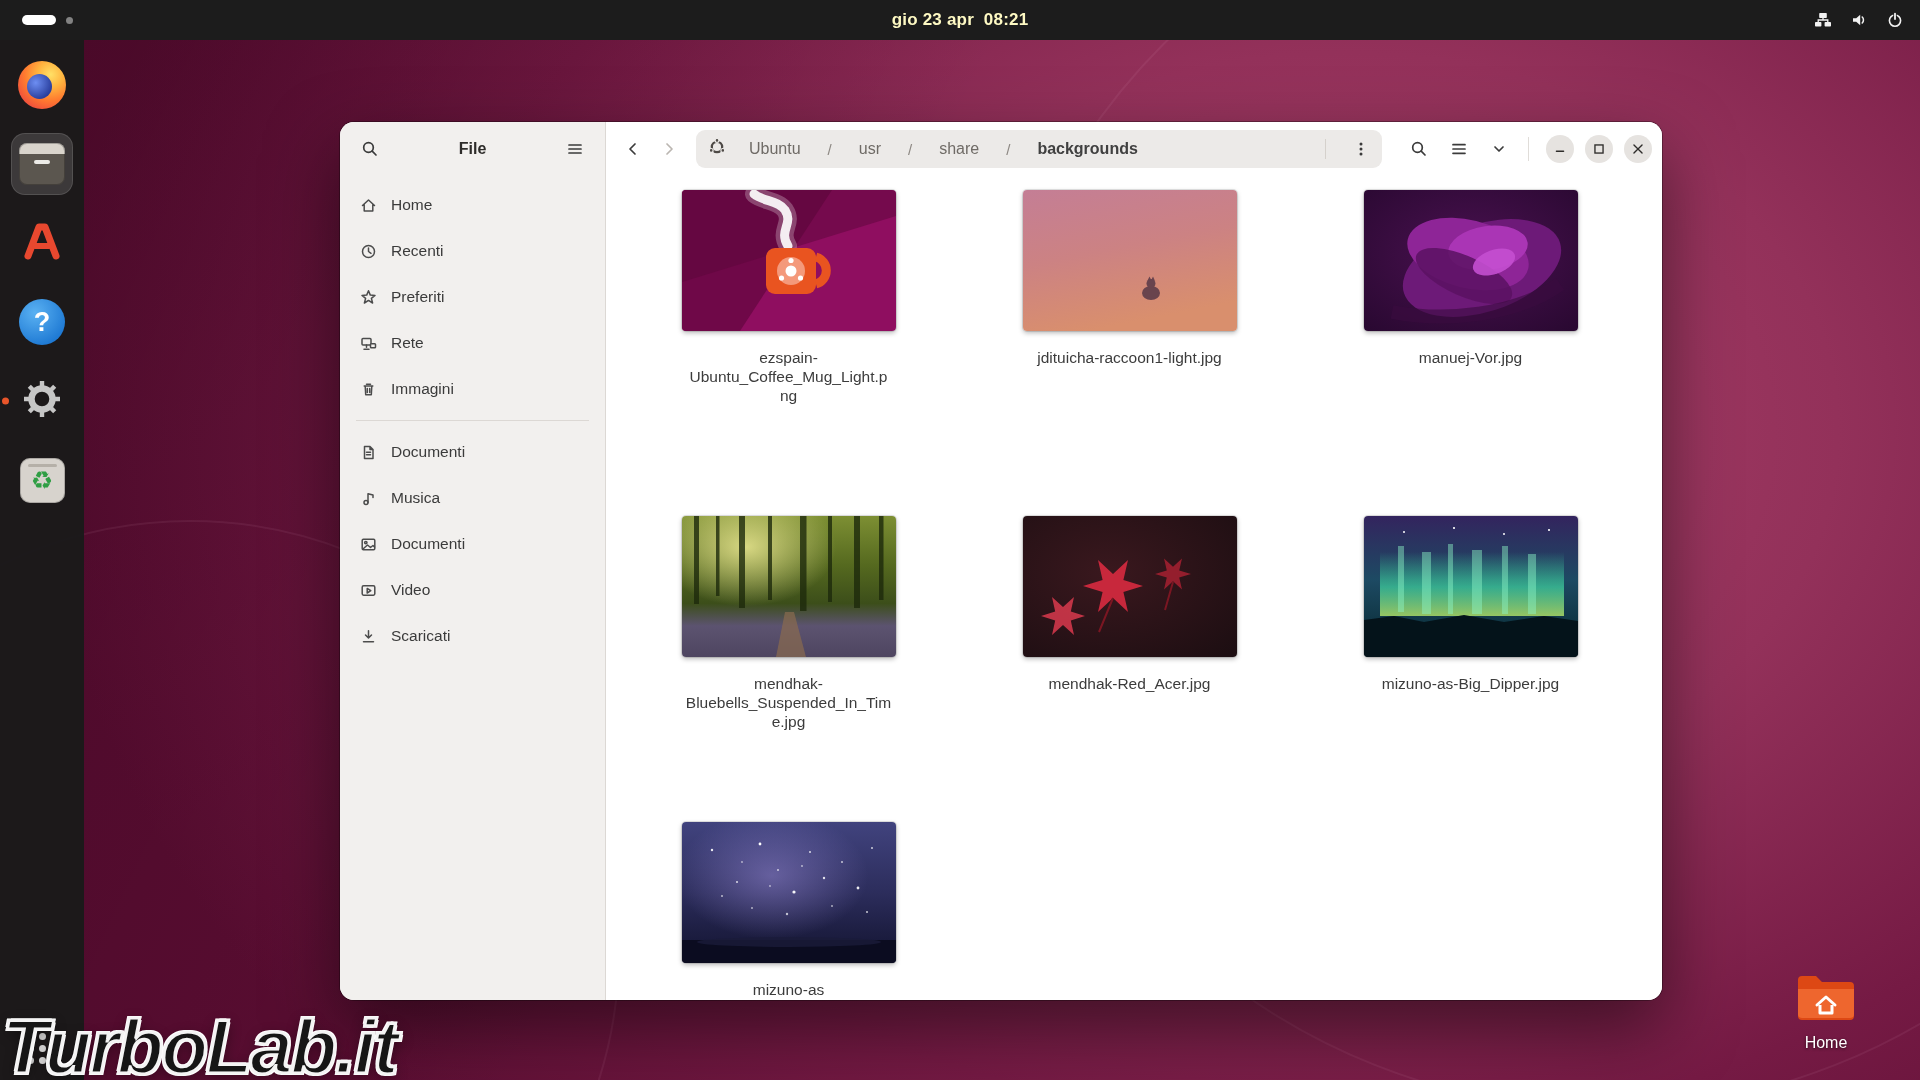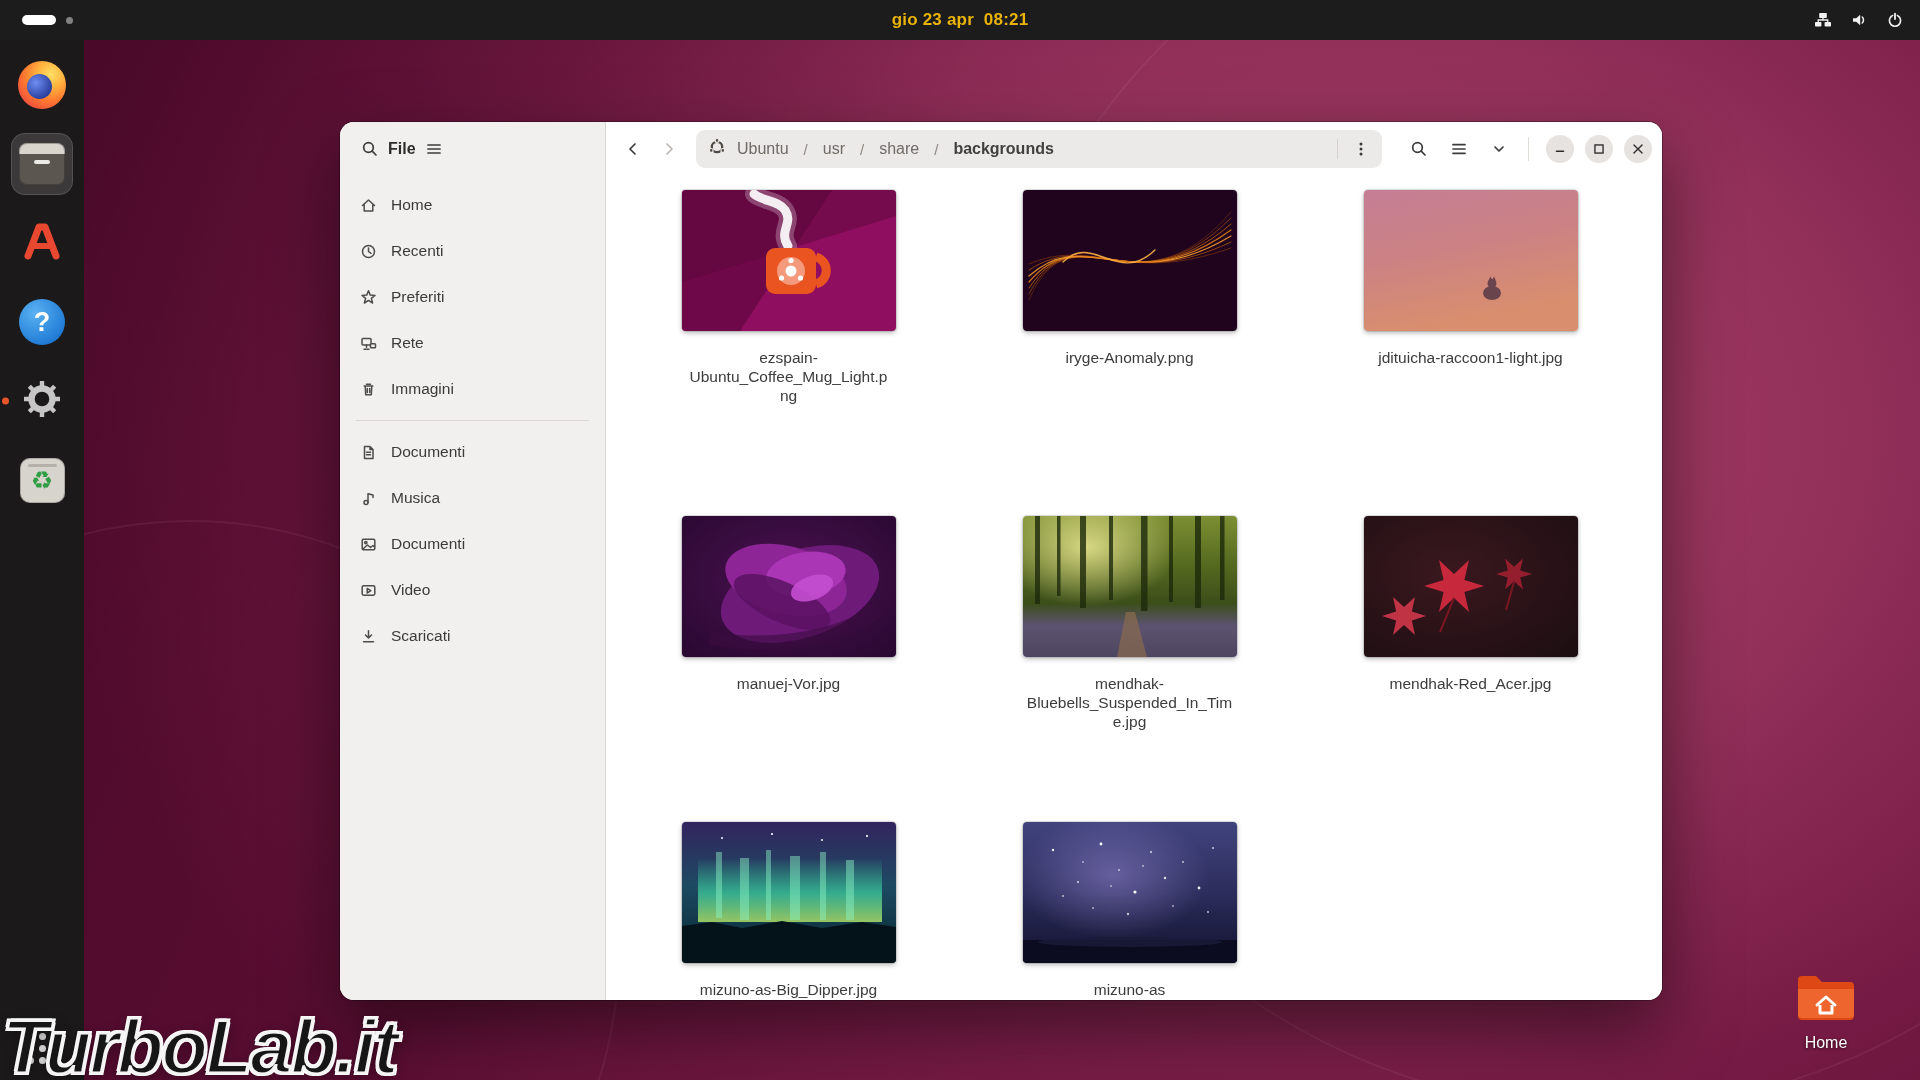--- a/index.html
+++ b/index.html
@@ -9,21 +9,21 @@
     background:
       linear-gradient(115deg, rgba(40,0,22,.38) 0%, rgba(40,0,22,0) 42%),
       radial-gradient(1300px 1000px at 70% 40%, #aa4069 0%, #93315a 38%, #751a44 70%, #5c0e33 100%);
   }
   .bg-circle { position:absolute; border-radius:50%; border:2px solid rgba(255,195,220,.07); }
   .c1 { width:1250px; height:1250px; left:980px; top:-140px; }
   .c2 { width:860px; height:860px; left:-240px; top:520px; }
 
   
   .topbar { position:absolute; top:0; left:0; right:0; height:40px; background:#1c1c1c;
-    display:flex; align-items:center; z-index:40; color:#eab308; }
+    display:flex; align-items:center; z-index:40; color:#fef9c3; }
   .tb-left { display:flex; align-items:center; gap:10px; padding-left:22px; }
   .ws-pill { width:34px; height:10px; border-radius:6px; background:#fff; display:inline-block; }
   .ws-dot { width:7px; height:7px; border-radius:50%; background:rgba(255,255,255,.45); display:inline-block; }
   .tb-clock { position:absolute; left:50%; transform:translateX(-50%); font-size:17px; font-weight:700;
     white-space:pre; letter-spacing:.2px; }
   .tb-right { margin-left:auto; display:flex; align-items:center; gap:18px; padding-right:16px; }
   .tb-ico { width:18px; height:18px; display:flex; align-items:center; justify-content:center; }
 
   
   .dock { position:absolute; top:40px; left:0; bottom:0; width:84px;
@@ -65,40 +65,40 @@
     display:flex; flex-direction:column; align-items:center; gap:6px; }
   .desk-home .lbl { color:#fff; font-size:16px; text-shadow:0 1px 3px rgba(0,0,0,.65); }
 
   
   .window { position:absolute; left:340px; top:122px; width:1322px; height:878px;
     border-radius:14px; overflow:hidden; display:flex; z-index:20;
     box-shadow: 0 0 0 1px rgba(0,0,0,.3), 0 28px 70px rgba(0,0,0,.5); background:#fff; }
 
   .sidebar { width:266px; background:#f2f0ee; border-right:1px solid #dcd8d4;
     display:flex; flex-direction:column; flex-shrink:0; }
-  .sb-header { height:54px; display:flex; align-items:center; justify-content:flex-start; padding:0 12px; }
+  .sb-header { height:54px; display:flex; align-items:center; justify-content:space-between; padding:0 12px; }
   .sb-title { font-weight:700; font-size:16px; color:#2e2c2a; }
   .sb-iconbtn { width:36px; height:36px; border:none; background:transparent; border-radius:8px;
     display:flex; align-items:center; justify-content:center; cursor:pointer; }
   .sb-list { padding:6px 10px 0 10px; }
   .sb-item { height:46px; display:flex; align-items:center; gap:14px; padding:0 10px;
     border-radius:8px; font-size:15.5px; color:#3b3b3b; cursor:pointer; }
   .sb-sep { height:1px; background:#dcd8d4; margin:8px 6px; }
   .si { width:17px; height:17px; flex-shrink:0; }
   .si g { stroke:#4c4c4c; stroke-width:1.5; fill:none; stroke-linecap:round; stroke-linejoin:round; }
 
   .main { flex:1; display:flex; flex-direction:column; background:#fff; min-width:0; }
   .headerbar { height:54px; display:flex; align-items:center; padding:0 10px; gap:2px; }
   .navbtn { width:34px; height:34px; border:none; background:transparent; border-radius:8px;
     display:flex; align-items:center; justify-content:center; cursor:pointer; }
   .hi { width:18px; height:18px; }
   .hi g { stroke:#3b3b3b; stroke-width:1.7; fill:none; stroke-linecap:round; stroke-linejoin:round; }
   .hi.dim g { stroke:#bbb6b1; }
   .crumbbar { flex:1; height:38px; background:#eceae8; border-radius:9px; margin:0 18px 0 8px;
-    display:flex; align-items:center; padding:0 6px 0 12px; gap:8px; min-width:0; }
+    display:flex; align-items:center; padding:0 6px 0 12px; gap:20px; min-width:0; }
   .crumb { border:none; background:none; font-family:inherit; font-size:16px; color:#6f6b66;
     padding:0 3px; cursor:pointer; white-space:nowrap; }
   .crumb.current { font-weight:700; color:#404040; }
   .crumb-sep { color:#8d8883; font-size:15px; padding:0 4px; }
   .crumb-divider { width:1px; height:20px; background:#d5d1cc; margin-left:auto; }
   .kebab-btn { width:30px; height:30px; border:none; background:none; display:flex; align-items:center;
     justify-content:center; cursor:pointer; }
   .hb-actions { display:flex; align-items:center; gap:6px; }
   .iconbtn { width:34px; height:34px; border:none; background:transparent; border-radius:8px;
     display:flex; align-items:center; justify-content:center; cursor:pointer; }
@@ -422,38 +422,20 @@
                 <circle cx="109" cy="81" r="14" fill="#f4997b"></circle>
                 <circle cx="109" cy="81" r="5.5" fill="#fff"></circle>
                 <circle cx="109" cy="70.5" r="2.6" fill="#fff"></circle>
                 <circle cx="99.5" cy="88" r="2.6" fill="#fff"></circle>
                 <circle cx="118.5" cy="88" r="2.6" fill="#fff"></circle>
               </svg>
             </div>
             <div class="fname">ezspain-Ubuntu_Coffee_Mug_Light.png</div>
           </div>
 
-          <div class="cell">
-            <div class="thumb">
-              <svg viewBox="0 0 214 141" preserveAspectRatio="none">
-                <rect width="214" height="141" fill="#20041d"></rect>
-                <g fill="none" stroke-linecap="round">
-                  <path d="M6 110C48 10 114 132 208 22" stroke="#a34806" stroke-width="1" opacity=".4"></path>
-                  <path d="M6 104C52 16 110 126 208 28" stroke="#c25c0e" stroke-width="1" opacity=".55"></path>
-                  <path d="M6 98C56 22 108 120 208 34" stroke="#d9700f" stroke-width="1" opacity=".7"></path>
-                  <path d="M6 92C60 28 106 114 208 40" stroke="#e8821a" stroke-width="1.2" opacity=".85"></path>
-                  <path d="M6 86C64 34 104 108 208 46" stroke="#f29a2e" stroke-width="1.2" opacity=".9"></path>
-                  <path d="M6 80C68 40 102 102 208 52" stroke="#d9700f" stroke-width="1" opacity=".6"></path>
-                  <path d="M6 74C72 46 100 96 208 58" stroke="#b55208" stroke-width="1" opacity=".45"></path>
-                  <path d="M40 72C70 42 95 96 132 60" stroke="#ffb347" stroke-width="1.4" opacity=".9"></path>
-                </g>
-              </svg>
-            </div>
-            <div class="fname">iryge-Anomaly.png</div>
-          </div>
 
 
           <div class="cell">
             <div class="thumb">
               <svg viewBox="0 0 214 141" preserveAspectRatio="none">
                 <defs>
                     <linearGradient id="rlg" x1="0" y1="0" x2=".3" y2="1">
                   <stop offset="0" stop-color="#c47e95"></stop>
                       <stop offset=".5" stop-color="#cc8283"></stop>
                       <stop offset="1" stop-color="#d98f6d"></stop>

